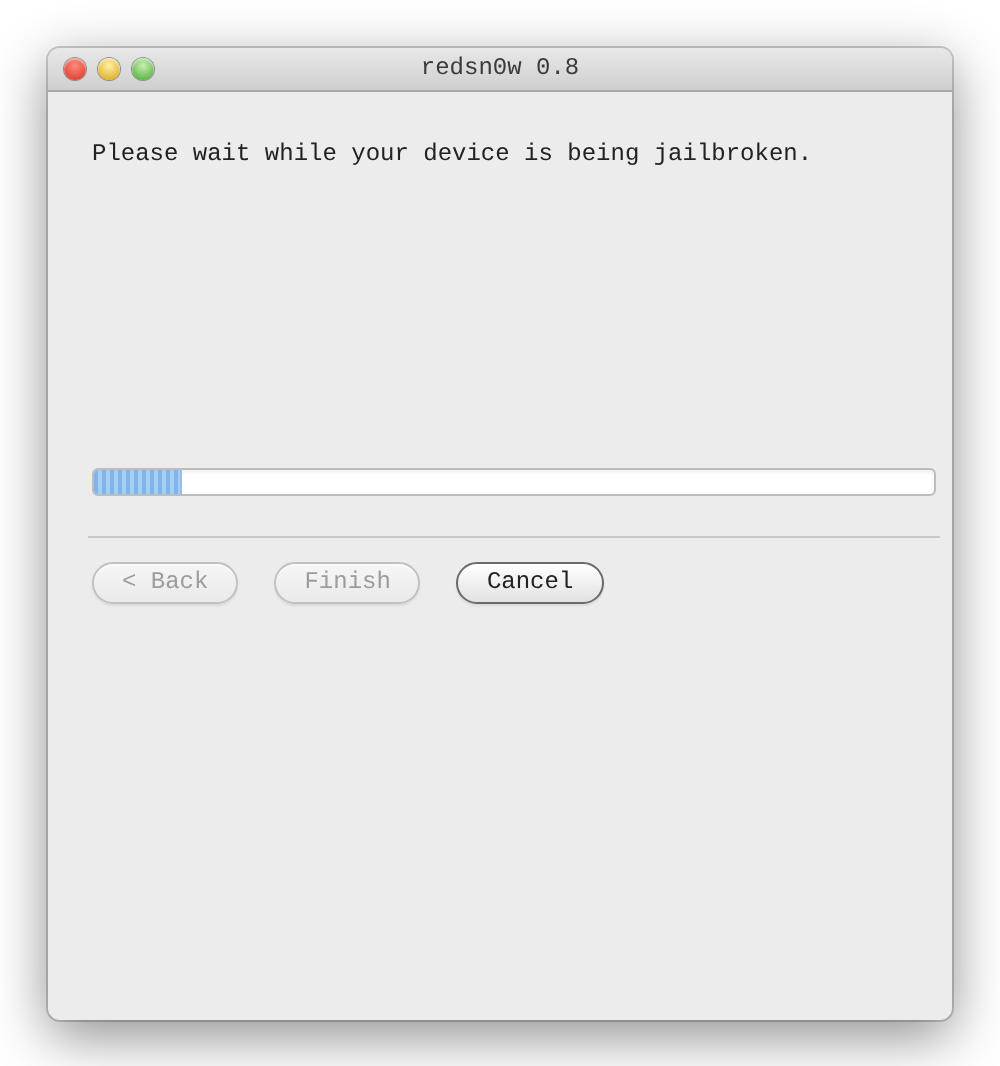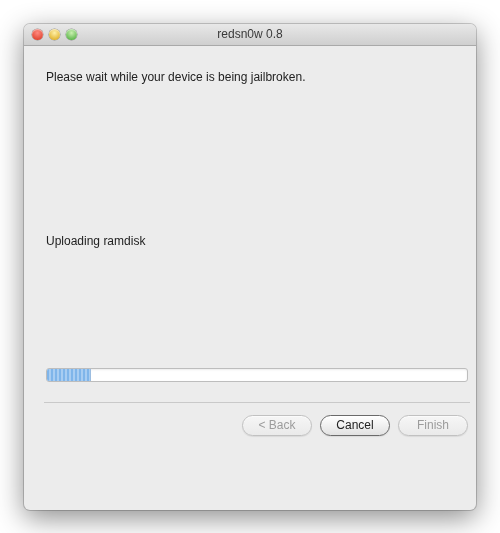--- a/index.html
+++ b/index.html
@@ -1,15 +1,15 @@
 <!DOCTYPE html>
 <html><head>
   <meta charset="utf-8">
   <style>
-    * { box-sizing: border-box; margin: 0; padding: 0; }
+    * { box-sizing: border-box; margin: 0; padding: 0; font-family: Liberation Mono, monospace; }
     body {
       width: 500px;
       height: 533px;
       background: #fff;
       font-family: "Lucida Grande", "Helvetica Neue", sans-serif;
       display: flex;
       align-items: center;
       justify-content: center;
     }
     .window {
@@ -86,22 +86,22 @@
       border-right: 1px solid #9cbde0;
       width: 10.5%; 
     }
     .divider {
       border: none;
       border-top: 1px solid #c9c9c9;
       margin: 0 -2px 12px -2px;
     }
     .button-row {
       display: flex;
-      justify-content: flex-end;
-      gap: 8px;
+      justify-content: flex-start;
+      gap: 18px;
     }
     .mac-btn {
       min-width: 70px;
       height: 21px;
       padding: 0 14px;
       border-radius: 11px;
       font-size: 12px;
       font-family: inherit;
       background: linear-gradient(#ffffff, #e2e2e2);
       border: 1px solid #9a9a9a;
@@ -127,27 +127,26 @@
     <div class="traffic-lights">
       <div class="light red"></div>
       <div class="light yellow"></div>
       <div class="light green"></div>
     </div>
     <div class="title-text">redsn0w 0.8</div>
   </div>
 
   <div class="content">
     <div class="main-message">Please wait while your device is being jailbroken.</div>
-    <div class="status-message">Uploading ramdisk</div>
 
     <div class="progress-container">
       <div class="progress-fill" style="width: 10.5%;"></div>
     </div>
 
     <hr class="divider">
 
     <div class="button-row">
       <button class="mac-btn disabled" disabled="">&lt; Back</button>
+      <button class="mac-btn disabled" disabled="">Finish</button>
       <button class="mac-btn default">Cancel</button>
-      <button class="mac-btn disabled" disabled="">Finish</button>
     </div>
   </div>
 </div>
 
 </body></html>

